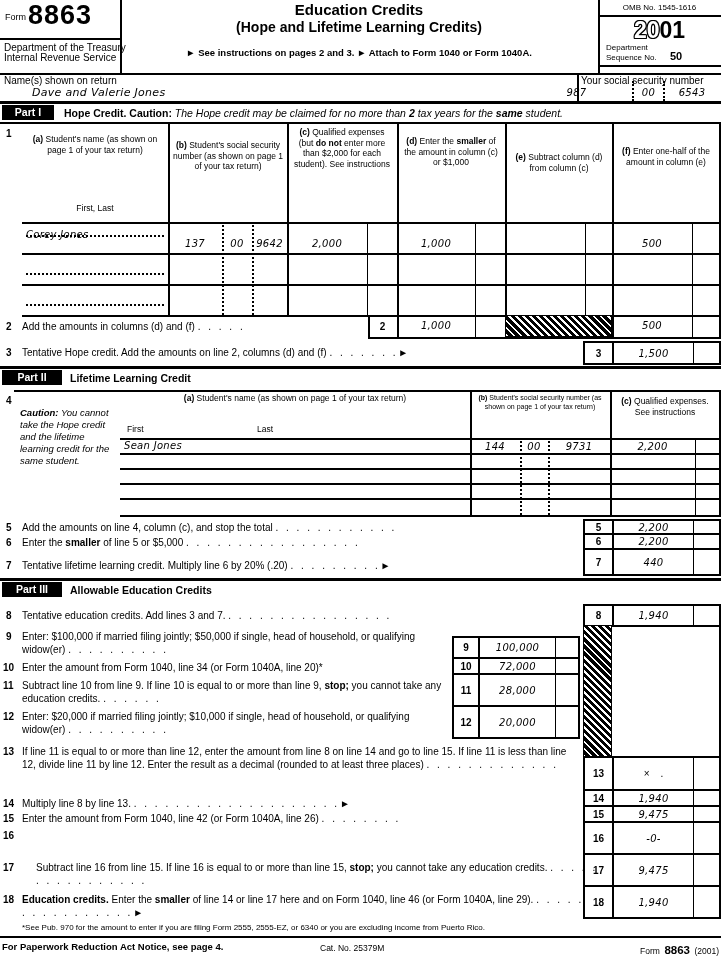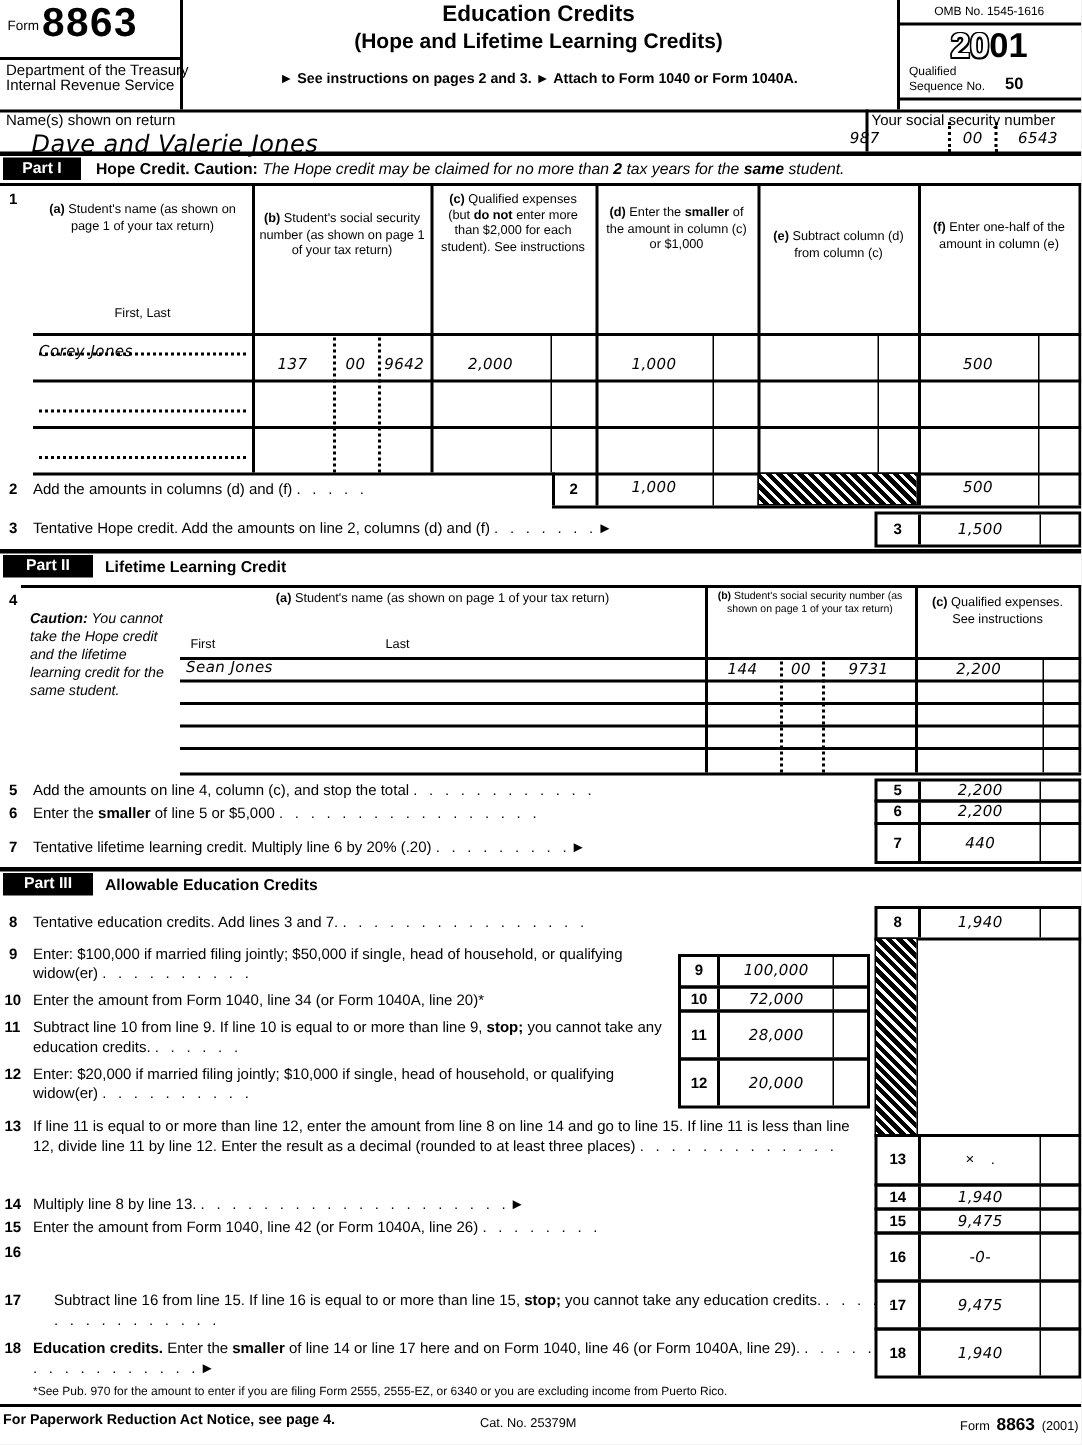--- a/index.html
+++ b/index.html
@@ -58,28 +58,28 @@
     <span style="margin-left:0">► Attach to Form 1040 or Form 1040A.</span>
   </div>
 
   <div class="vl2" style="left:120px;top:0;height:73px"></div>
   <div class="vl2" style="left:598px;top:0;height:73px"></div>
   <div class="abs c fs8" style="left:598px;top:3px;width:123px">OMB No. 1545-1616</div>
   <div class="abs" style="left:598px;top:15px;width:123px;height:48px;border-top:2px solid #000;border-bottom:2px solid #000">
     <div class="abs c b nw" style="left:0;top:1px;width:123px;font-size:23px;line-height:24px">
       <span class="outl">20</span><span>01</span>
     </div>
-    <div class="abs fs8" style="left:8px;top:26px">Qualified</div>
+    <div class="abs fs8" style="left:8px;top:26px">Department</div>
     <div class="abs fs8" style="left:8px;top:36px">Sequence No.</div>
     <div class="abs b" style="left:72px;top:33px;font-size:11px">50</div>
   </div>
 
   <div class="hl2" style="left:0;top:73px;width:721px"></div>
   <div class="abs fs75" style="left:4px;top:76px">Name(s) shown on return</div>
-  <div class="abs val" style="left:21px;top:86px;font-size:16px">Dave and Valerie Jones</div>
+  <div class="abs val" style="left:32px;top:86px;font-size:11px">Dave and Valerie Jones</div>
   <div class="vl2" style="left:577px;top:73px;height:28px"></div>
   <div class="abs fs75 nw" style="left:581px;top:76px">Your social security number</div>
   <div class="abs c val" style="left:550px;top:87px;width:53px">987</div>
   <div class="vdot" style="left:632px;top:81px;height:20px"></div>
   <div class="abs c val" style="left:634px;top:87px;width:29px">00</div>
   <div class="vdot" style="left:663px;top:81px;height:20px"></div>
   <div class="abs c val" style="left:665px;top:87px;width:54px">6543</div>
   <div class="hl3" style="left:0;top:101px;width:721px"></div>
 
   <div class="badge" style="left:2px;top:105px;width:52px">Part I</div>

